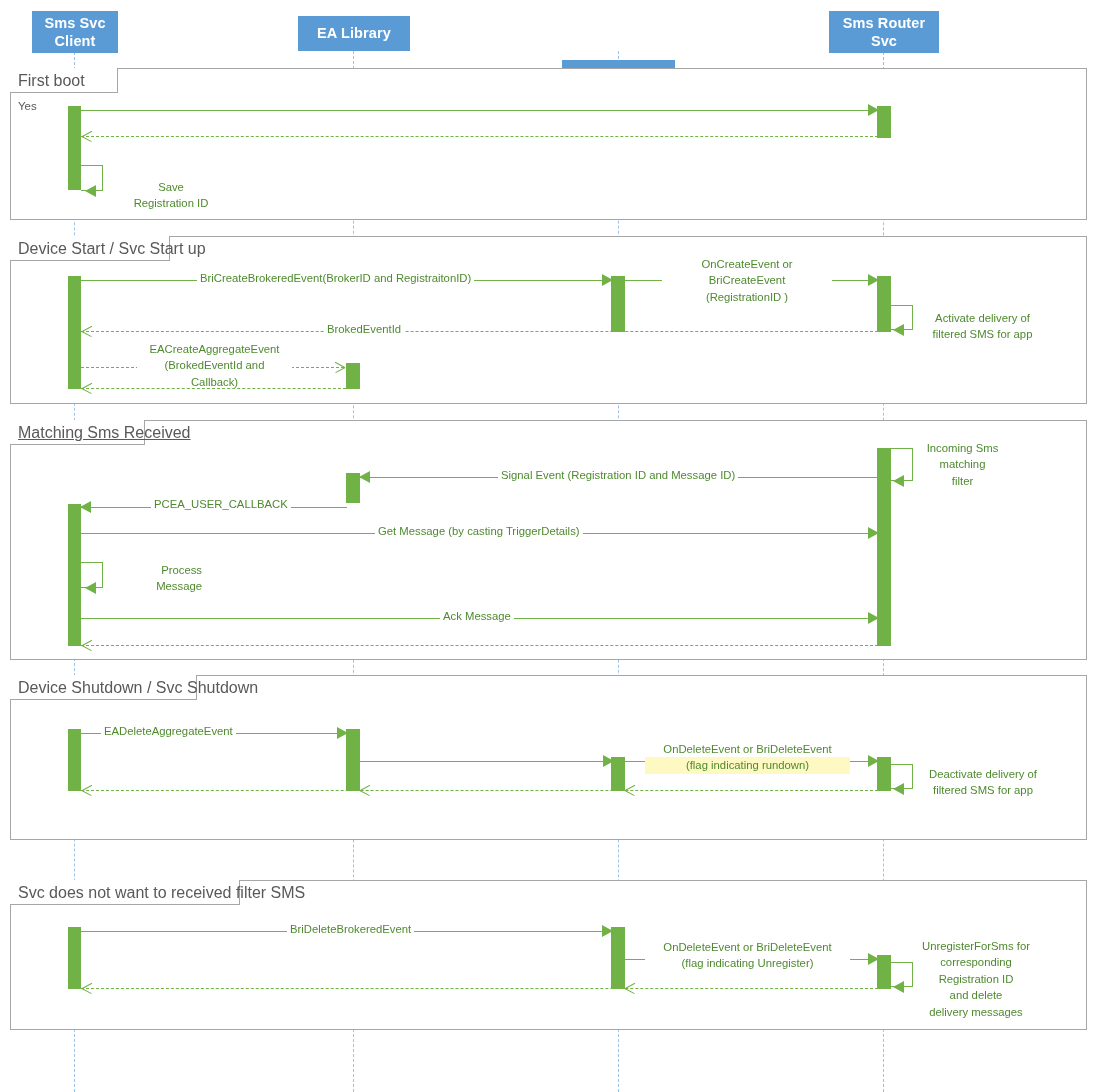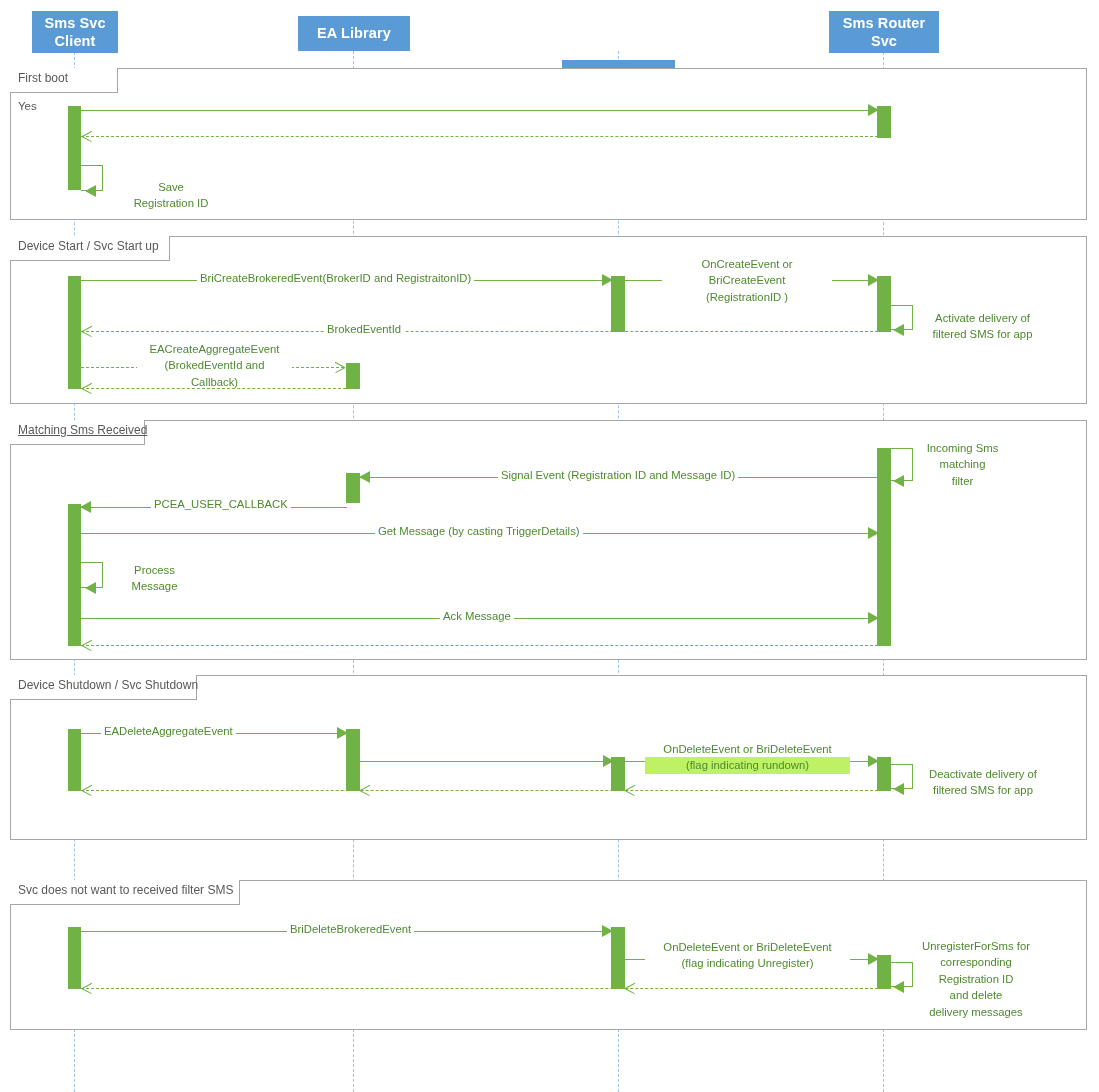--- a/index.html
+++ b/index.html
@@ -42,21 +42,21 @@
     border:1.4px solid #A6A6A6;
     background:#ffffff;
     box-sizing:border-box;
   }
   .frame-tab{
     position:absolute;
     background:#ffffff;
     border-right:1.4px solid #A6A6A6;
     border-bottom:1.4px solid #A6A6A6;
     box-sizing:border-box;
-    font-size:12px;
+    font-size:16px;
     color:#595959;
     padding:3px 22px 3px 8px;
     white-space:nowrap;
     line-height:1.2;
   }
   .frame-tab:after{
     content:"";
     position:absolute;
     right:-1px; top:-1px;
     width:0;height:0;
@@ -124,21 +124,21 @@
     padding:0 3px;
   }
   .note{
     position:absolute;
     font-size:11.3px;
     color:#4E8A2E;
     line-height:1.45;
     text-align:center;
     white-space:normal;
   }
-  .note.left{text-align:center;}
+  .note.left{text-align:right;}
   
   .selfloop{
     position:absolute;
     border:1.6px solid #70B246;
     border-left:none;
     box-sizing:border-box;
     background:transparent;
   }
 </style>
 </head>
@@ -293,21 +293,21 @@
   <div class="ah-r" style="left:337px;top:727px;"></div>
   <div class="msglabel" style="left:101px;top:724px;">EADeleteAggregateEvent</div>
 
   <div class="msgline" style="left:359px;top:761px;width:249px;"></div>
   <div class="ah-r" style="left:603px;top:755px;"></div>
 
   <div class="msgline" style="left:624px;top:761px;width:249px;"></div>
   <div class="ah-r" style="left:868px;top:755px;"></div>
   <div class="note" style="left:645px;top:741px;width:205px;background:#fff;">
     <div>OnDeleteEvent or BriDeleteEvent</div>
-    <div style="background:#bef264;">(flag indicating rundown)</div>
+    <div style="background:#fef9c3;">(flag indicating rundown)</div>
   </div>
 
   <div class="selfloop" style="left:891px;top:764px;width:22px;height:25px;"></div>
   <div class="ah-l" style="left:893px;top:783px;"></div>
   <div class="note" style="left:918px;top:766px;width:130px;">
     <div>Deactivate delivery of</div>
     <div>filtered SMS for app</div>
   </div>
 
   <div class="msgline dashed" style="left:81px;top:790px;width:797px;"></div>

